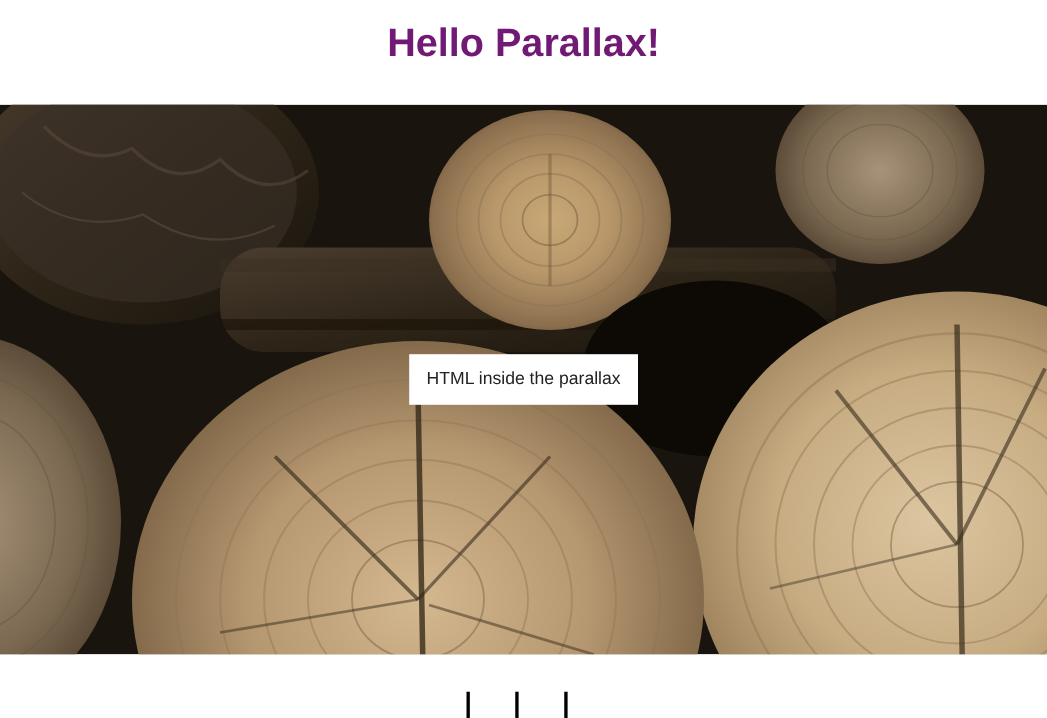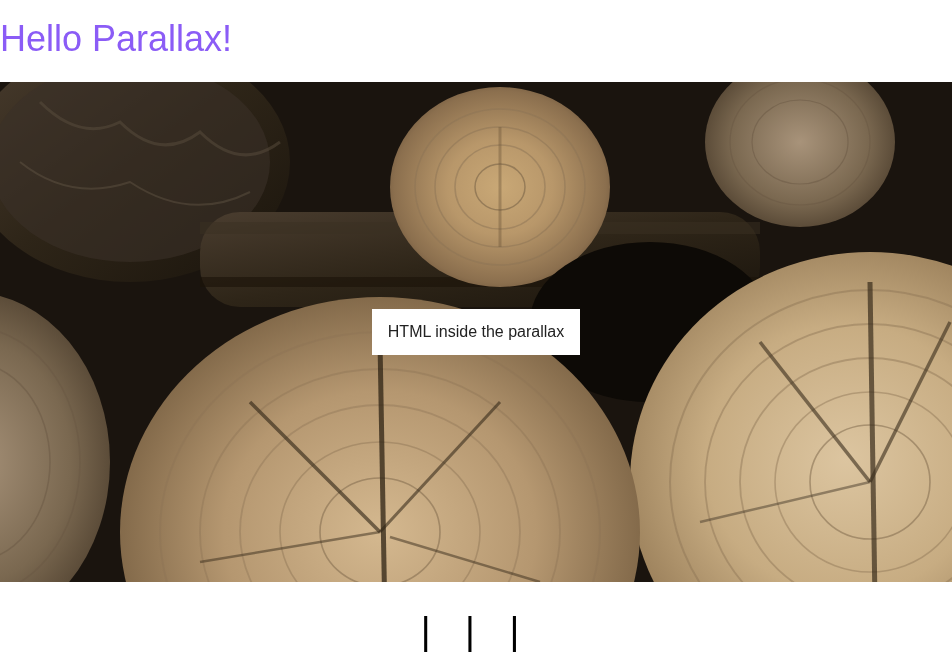--- a/index.html
+++ b/index.html
@@ -8,33 +8,35 @@
       box-sizing: border-box;
     }
     body {
       font-family: "Segoe UI", Arial, sans-serif;
       background: #ffffff;
       width: 952px;
       height: 653px;
       overflow: hidden;
     }
     .page-title {
+      text-align: center;
       font-size: 36px;
-      font-weight: 400;
-      color: #8b5cf6;
+      font-weight: 700;
+      color: #701a75;
       padding: 18px 0 22px 0;
     }
     .parallax-section {
       position: relative;
       width: 100%;
       height: 500px;
       overflow: hidden;
       display: flex;
       align-items: center;
       justify-content: center;
+      margin-top: 13px;
     }
     .parallax-bg {
       position: absolute;
       inset: 0;
       width: 100%;
       height: 100%;
     }
     .overlay-card {
       position: relative;
       background: #ffffff;

